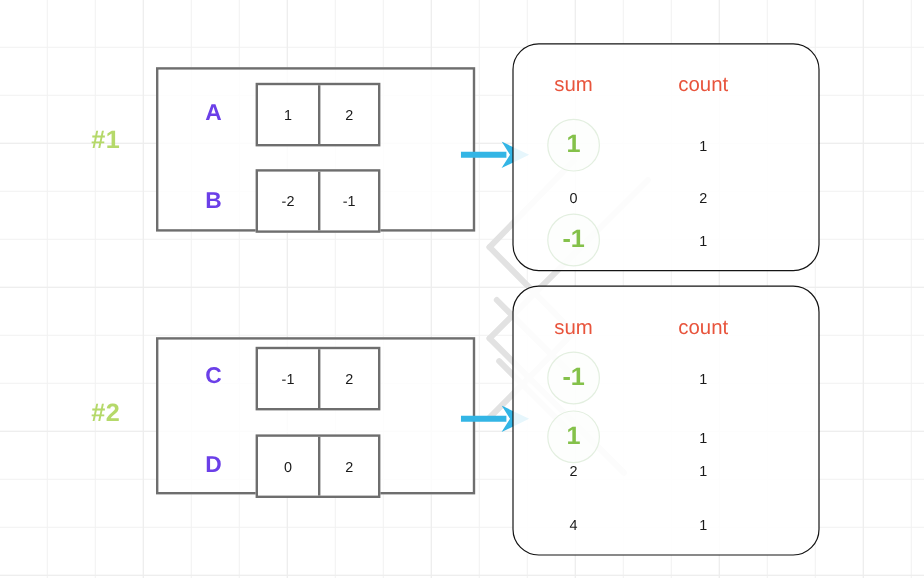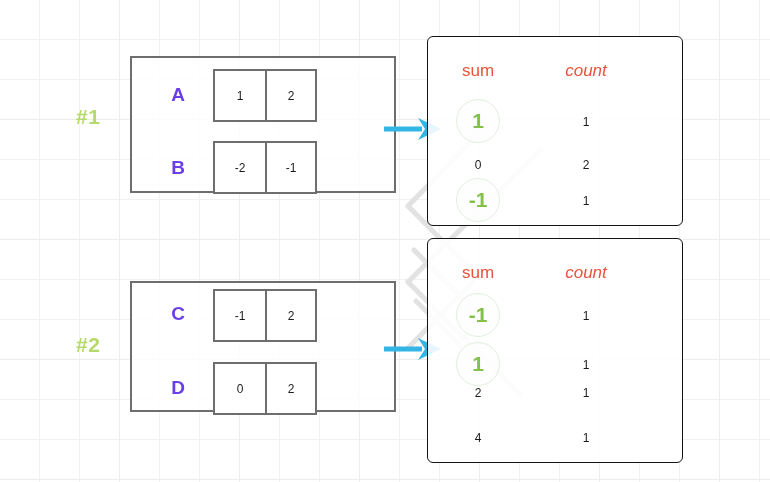--- a/index.html
+++ b/index.html
@@ -98,36 +98,36 @@
   
   #row-c-name { left: 165px; top: 303px; }
   #row-c-pair { left: 213px; top: 289px; }
   #row-d-name { left: 165px; top: 377px; }
   #row-d-pair { left: 213px; top: 362px; }
 
   
   .result-panel {
     position: absolute;
     border: 1.6px solid #141414;
-    border-radius: 6px;
+    border-radius: 22px;
     background: rgba(255,255,255,0.88);
     box-sizing: border-box;
   }
   #panel-1 { left: 427px; top: 36px;  width: 256px; height: 190px; }
   #panel-2 { left: 427px; top: 238px; width: 256px; height: 225px; }
 
   .col-head {
     position: absolute;
     color: #e8543c;
     font-size: 17px;
     text-align: center;
     width: 90px;
   }
   .head-sum   { left: 5px;  top: 24px; }
-  .head-count { left: 113px; top: 24px; font-style: italic; }
+  .head-count { left: 113px; top: 24px; }
 
   .val {
     position: absolute;
     width: 90px;
     text-align: center;
     font-size: 12px;
     color: #1a1a1a;
   }
   .val.sum   { left: 5px; }
   .val.count { left: 113px; }

